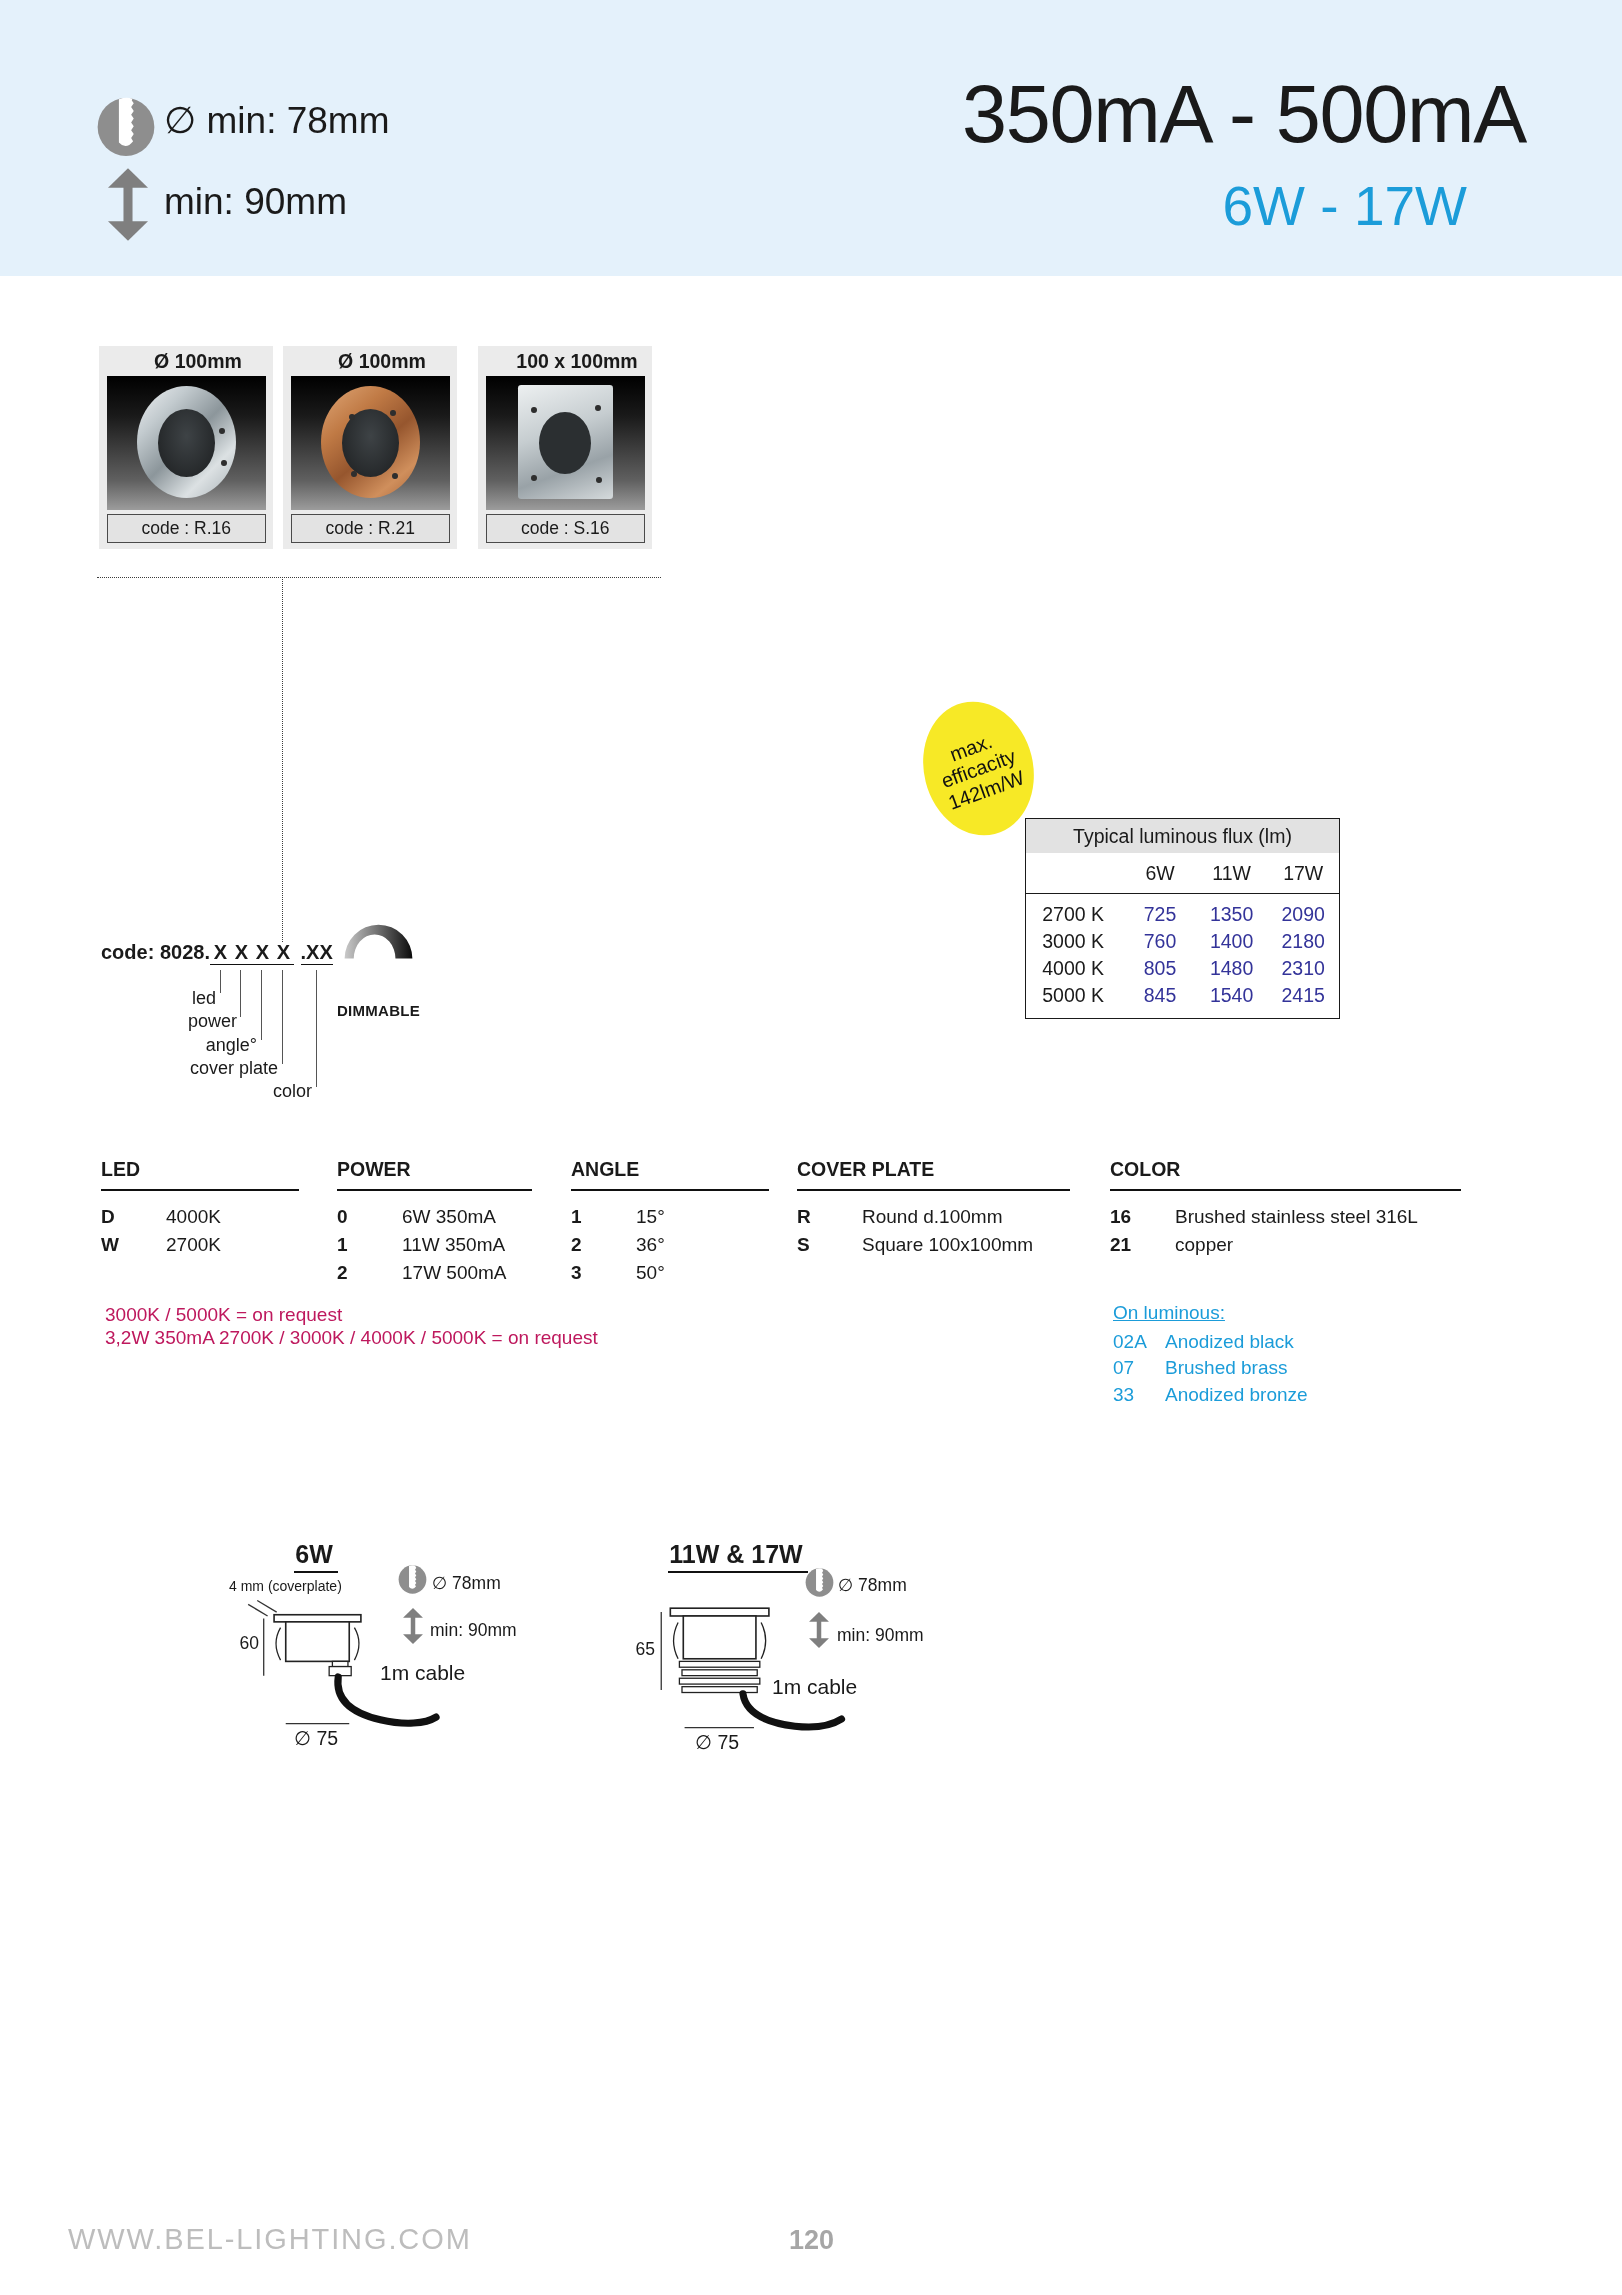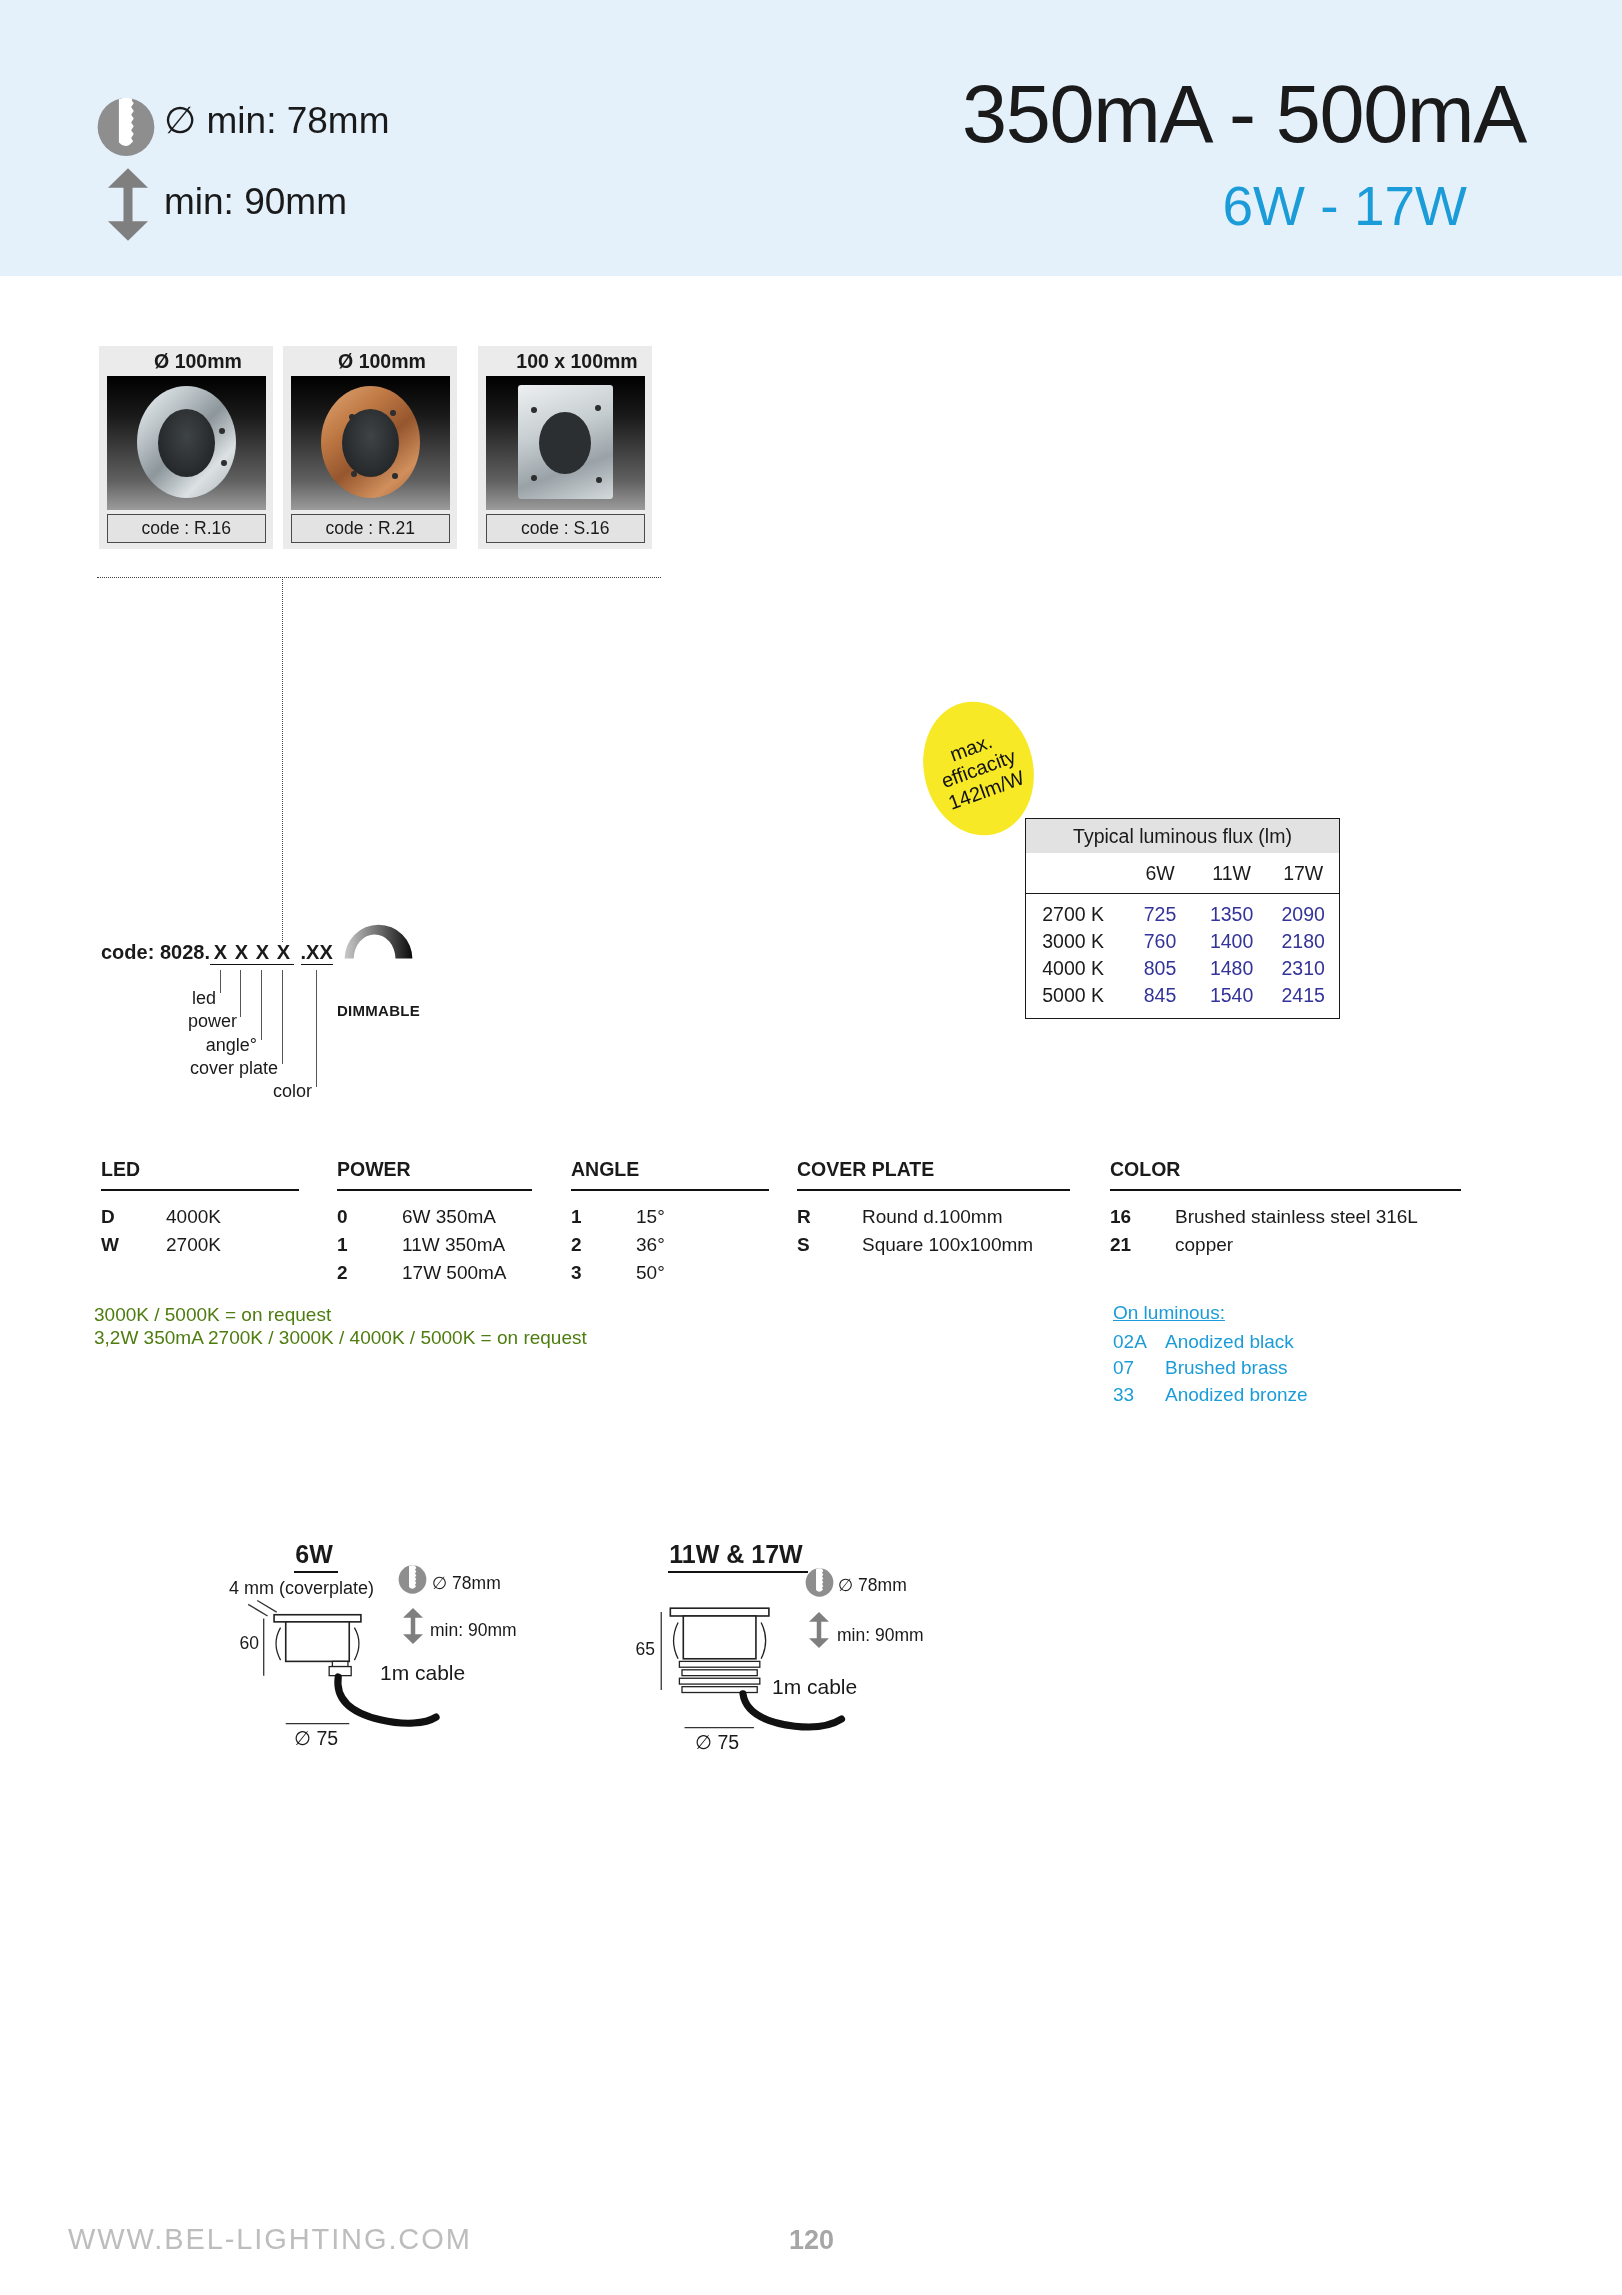--- a/index.html
+++ b/index.html
@@ -71,31 +71,31 @@
   
   .opt { position:absolute; top:1158px; font-size:19px; }
   .opt-title { font-weight:bold; font-size:19.5px; border-bottom:2.6px solid #111; padding-bottom:7.8px; }
   .opt-rows { margin-top:15.6px; }
   .opt-row { display:flex; margin-bottom:5.8px; }
   .opt-key { width:65px; font-weight:bold; flex:none; }
   .o-led{left:101px;width:198px}.o-power{left:337px;width:195px}.o-angle{left:571px;width:198px}
   .o-cover{left:797px;width:273px}.o-color{left:1110px;width:351px}
 
   
-  .note-blue { position:absolute; left:94px; color:#4d7c0f; font-size:19px; }
+  .note-blue { position:absolute; left:105px; color:#be185d; font-size:19px; }
   .nb1{top:1304px}.nb2{top:1327px}
   .onreq { position:absolute; left:1113px; top:1302px; color:#1b9cd9; font-size:19px; }
   .onreq-title { text-decoration:underline; margin-bottom:6.5px; }
   .onreq-row { display:flex; margin-bottom:4.5px; }
   .onreq-code { width:52px; flex:none; }
 
   
   .draw-title { position:absolute; font-weight:bold; font-size:25px; border-bottom:2.6px solid #111; padding:0 5.2px 1.9px 1.3px; white-space:nowrap; }
   .t6 {left:294px; top:1540px;} .t11 {left:668px; top:1540px;}
-  .cover-note {position:absolute; left:229px; top:1578px; font-size:18px;text-align:center;}
+  .cover-note {position:absolute; left:229px; top:1578px; font-size:14px;text-align:center;}
   .fix6  { position:absolute; left:239px; top:1594px; }
   .fix11 { position:absolute; left:634px; top:1591px; }
   .dim-text { position:absolute; font-size:17.5px; }
   .d6h  {left:225px; top:1633px; width:34px; text-align:right;}
   .d11h {left:621px; top:1639px; width:34px; text-align:right;}
   .dia-text { position:absolute; font-size:19.5px; }
   .d6d  {left:294px; top:1727px;} .d11d {left:695px; top:1731px;}
   .cable-text { position:absolute; font-size:21px; }
   .c6 {left:380px; top:1661px;} .c11 {left:772px; top:1675px;}
   .icon-sm { position:absolute; }

